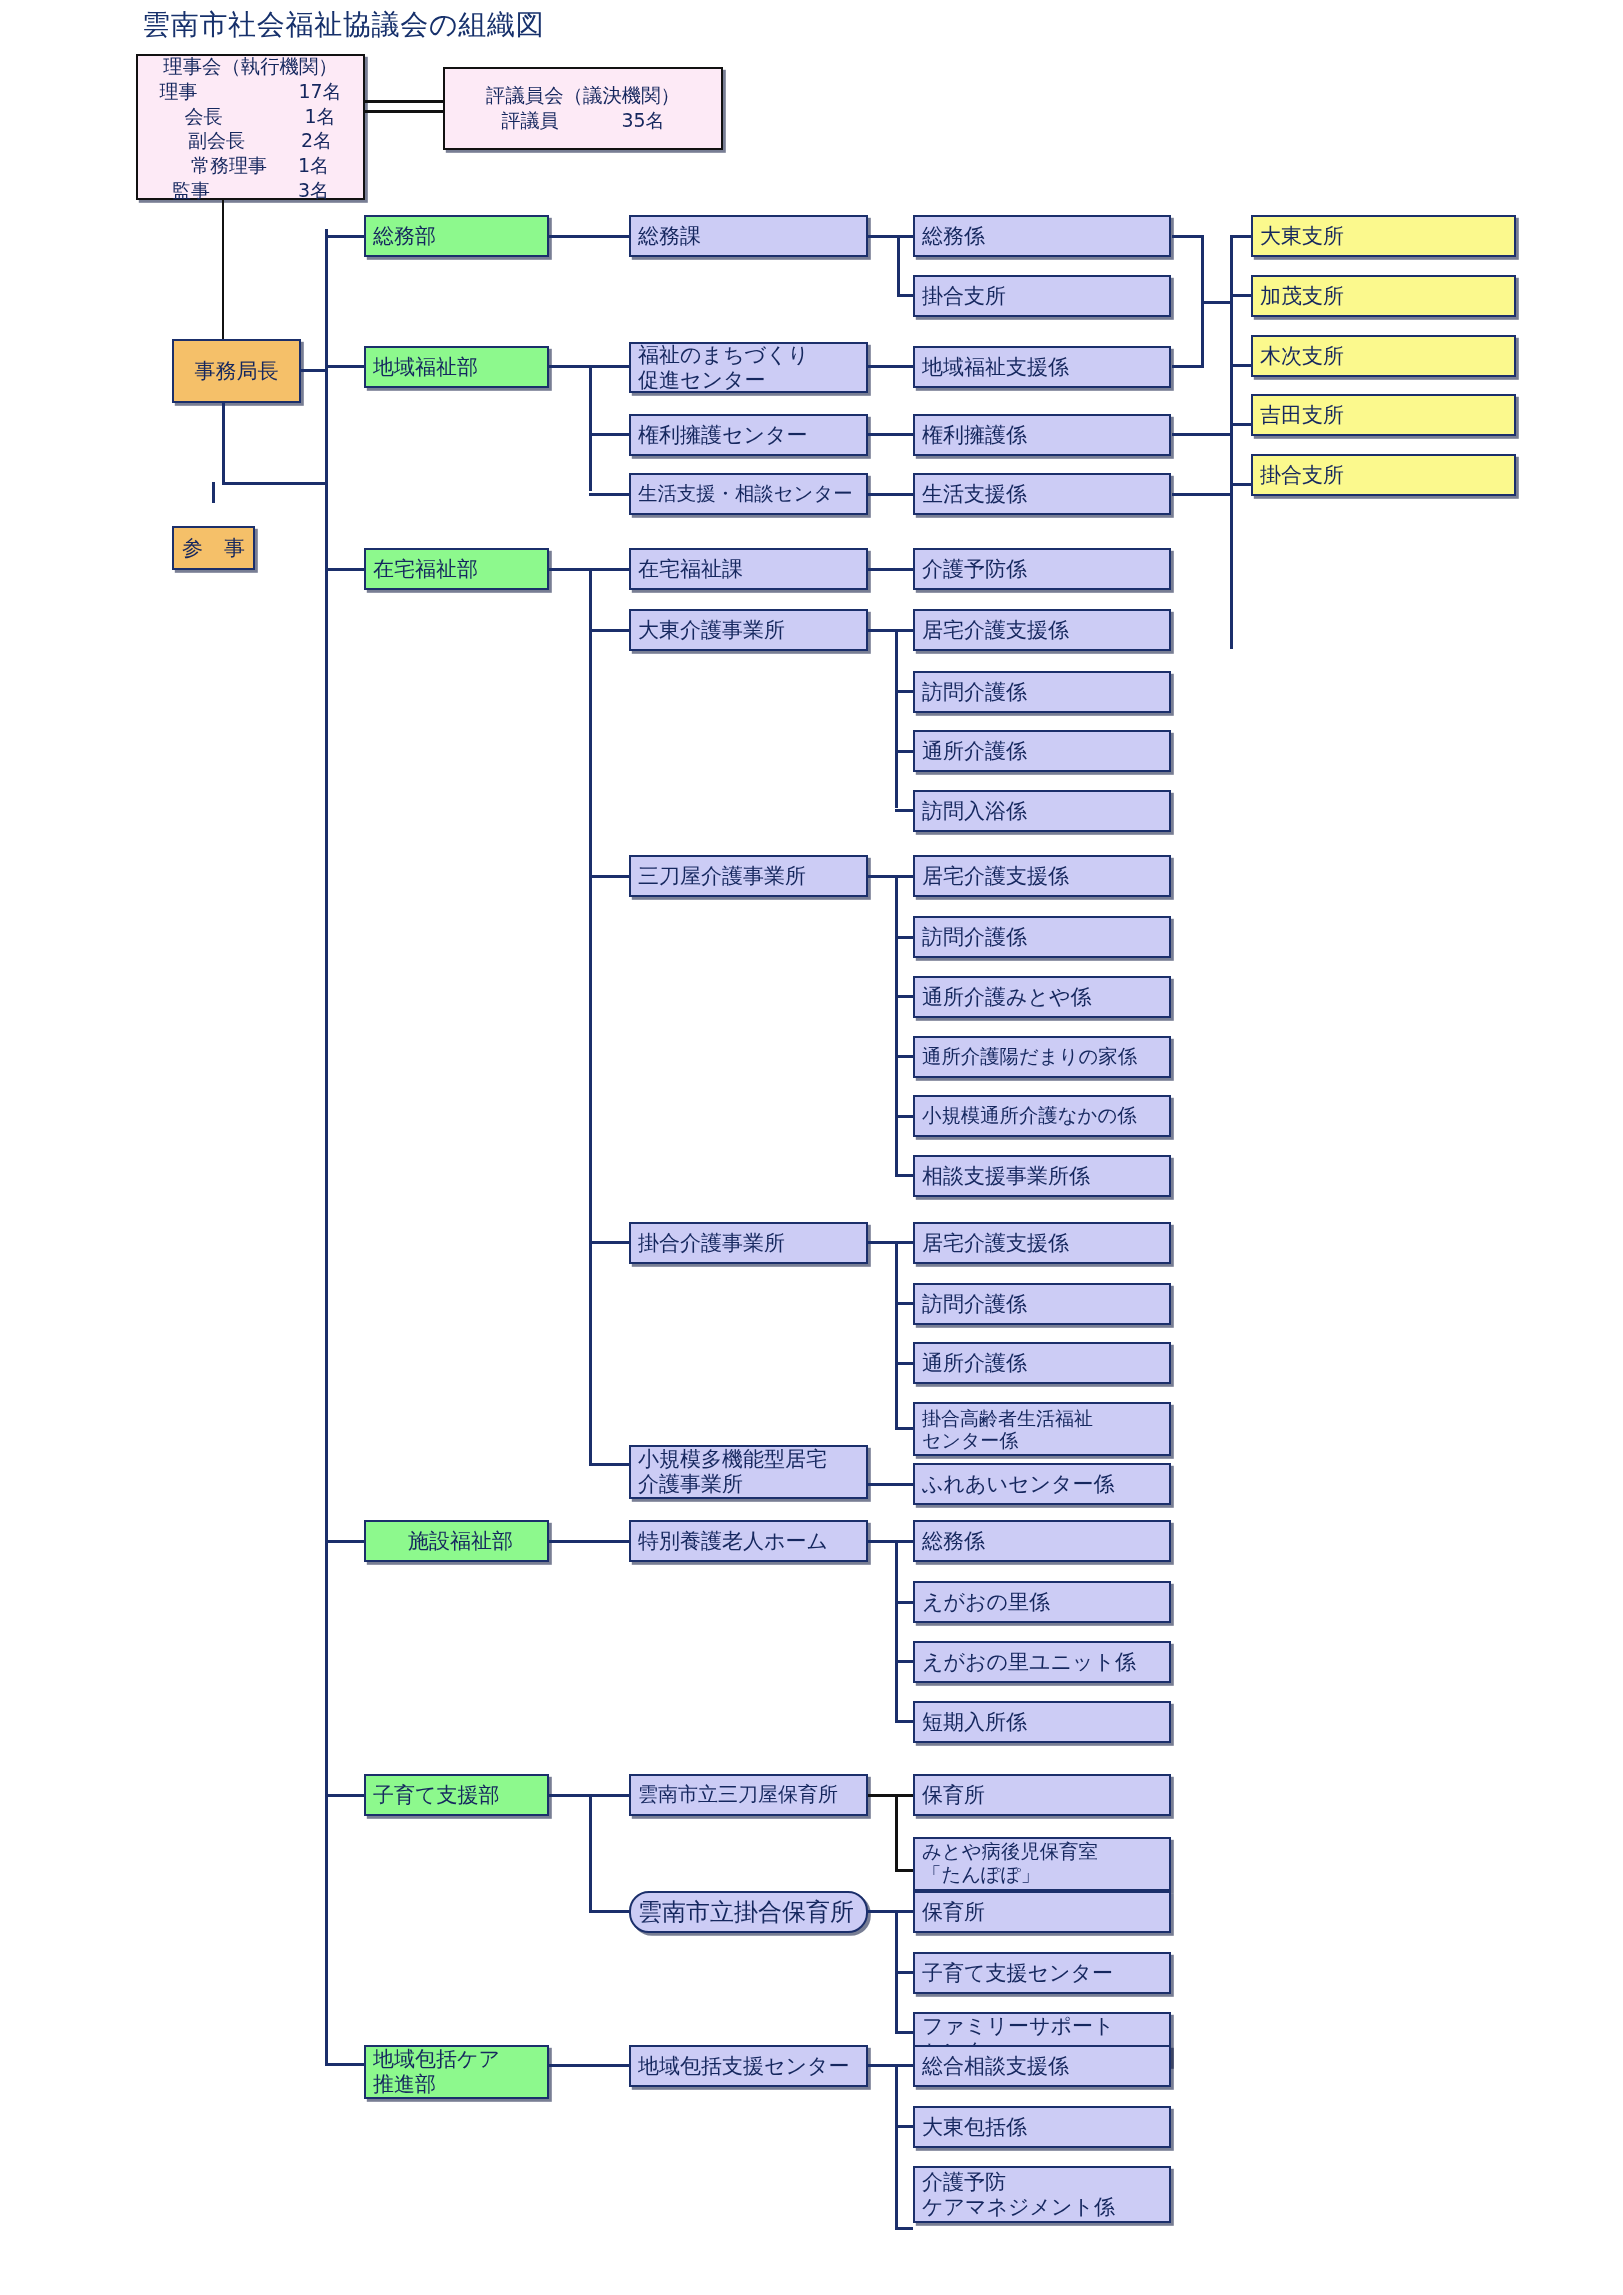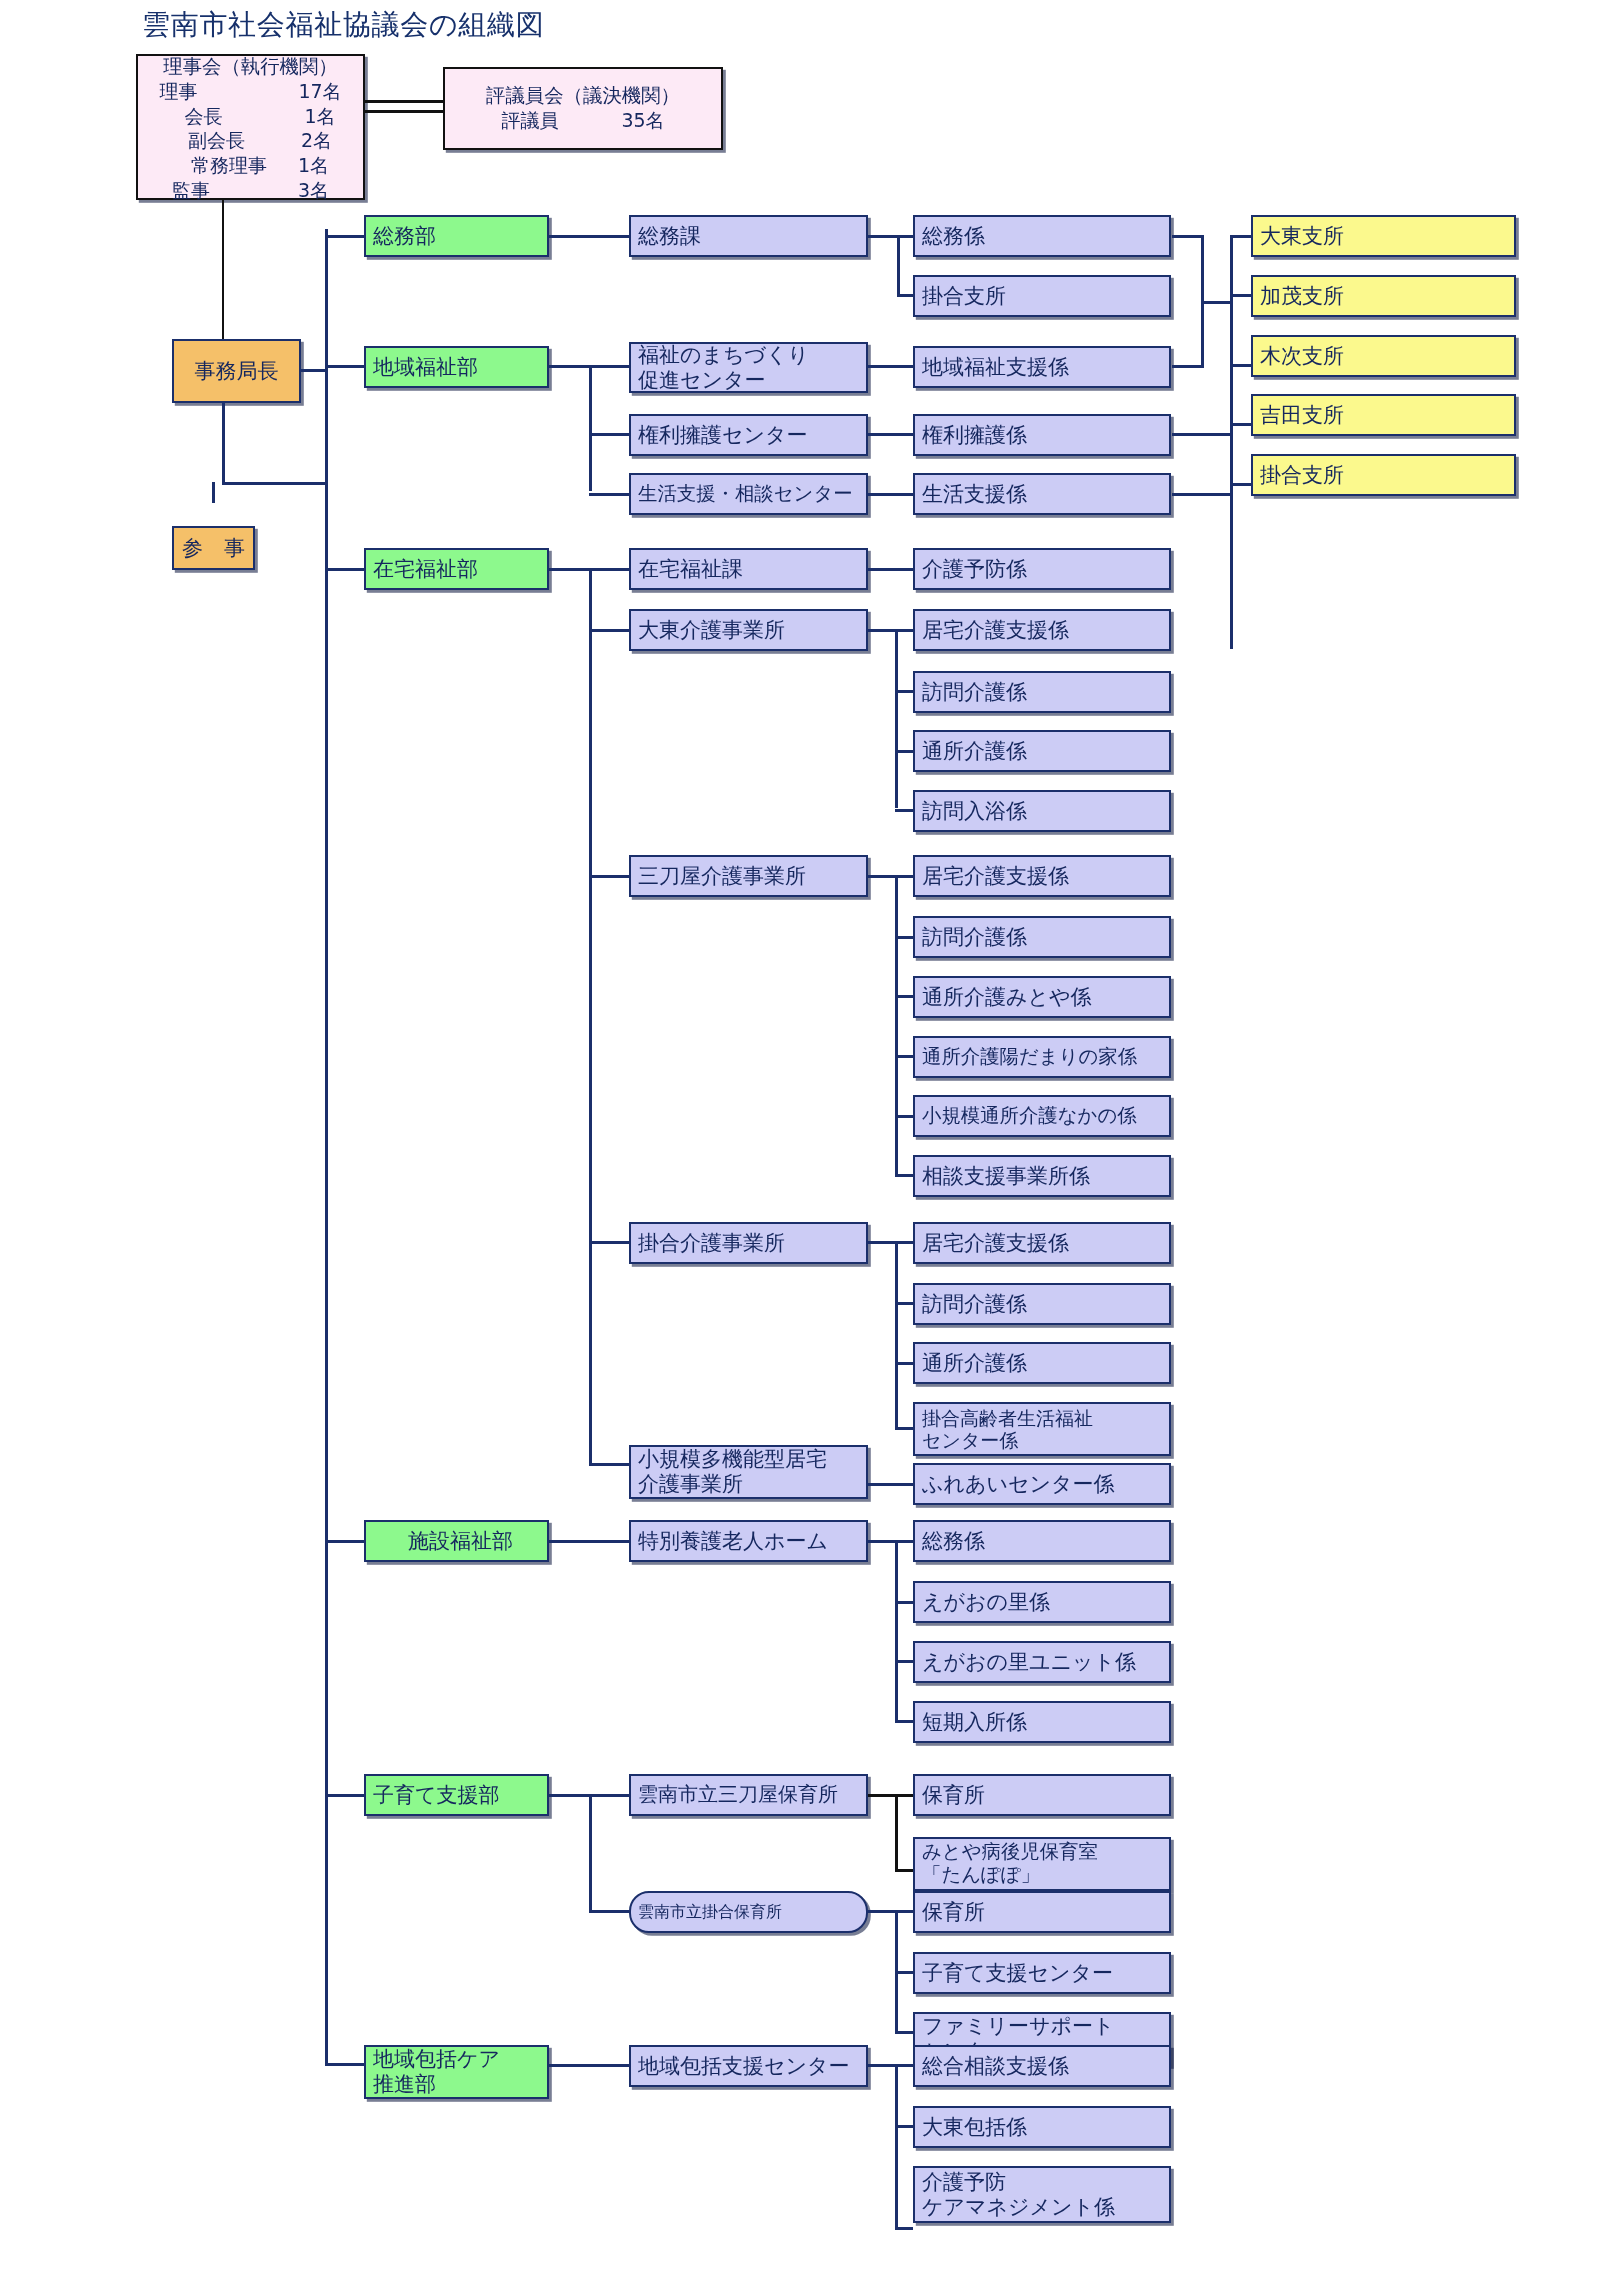--- a/index.html
+++ b/index.html
@@ -178,21 +178,21 @@
     <span>特別養護老人ホーム</span></div>
   <div class="ln h" style="left:548px;top:1540px;width:81px;height:2.8px;"></div>
 
   <div class="ln h" style="left:548px;top:1794px;width:42px;height:2.8px;"></div>
   <div class="ln v" style="left:589px;top:1794px;width:2.8px;height:118px;"></div>
 
   <div class="box lav" style="left:629px;top:1774px;width:239px;height:42px;font-size:20px;">
     <span>雲南市立三刀屋保育所</span></div>
   <div class="ln h" style="left:589px;top:1794px;width:40px;height:2.8px;"></div>
 
-  <div class="box lav" style="left:629px;top:1891px;width:239px;height:42px;font-size:16px;border-radius:20px;">
+  <div class="box lav" style="left:629px;top:1891px;width:239px;height:42px;font-size:24px;border-radius:20px;">
     <span>雲南市立掛合保育所</span></div>
   <div class="ln h" style="left:589px;top:1910px;width:40px;height:2.8px;"></div>
 
   <div class="box lav" style="left:629px;top:2045px;width:239px;height:42px;">
     <span>地域包括支援センター</span></div>
   <div class="ln h" style="left:548px;top:2064px;width:81px;height:2.8px;"></div>
 
   <div class="ln h" style="left:868px;top:235px;width:30.5px;height:2.8px;"></div>
   <div class="ln v" style="left:897px;top:235px;width:2.8px;height:60px;"></div>
 

